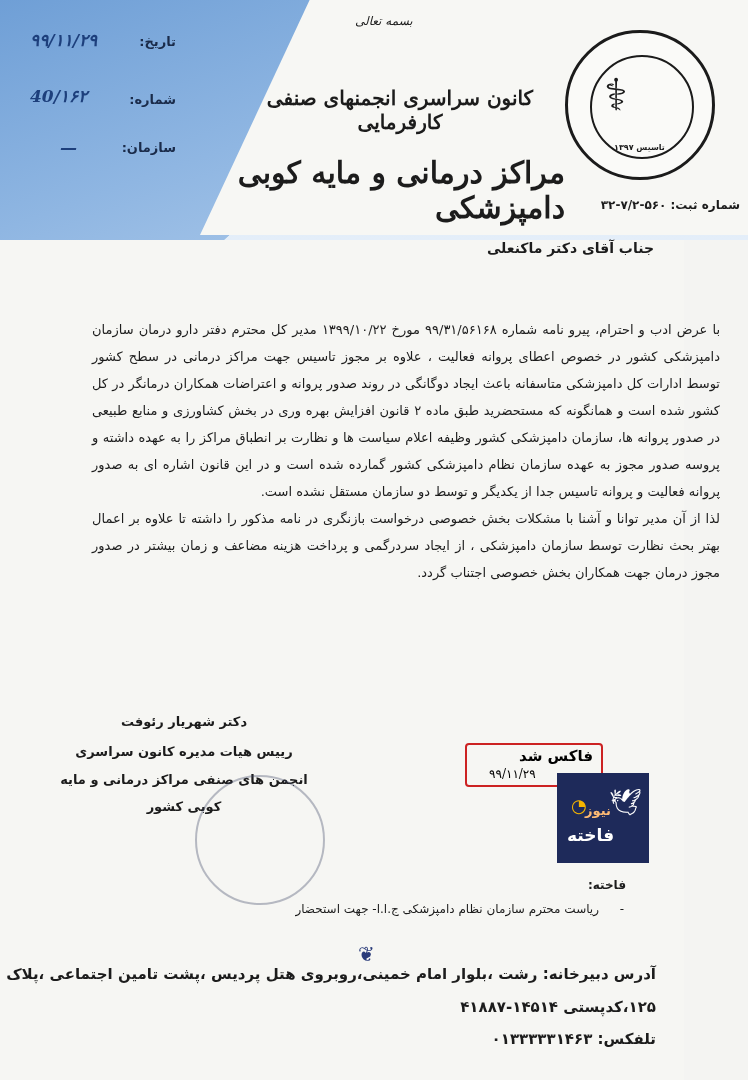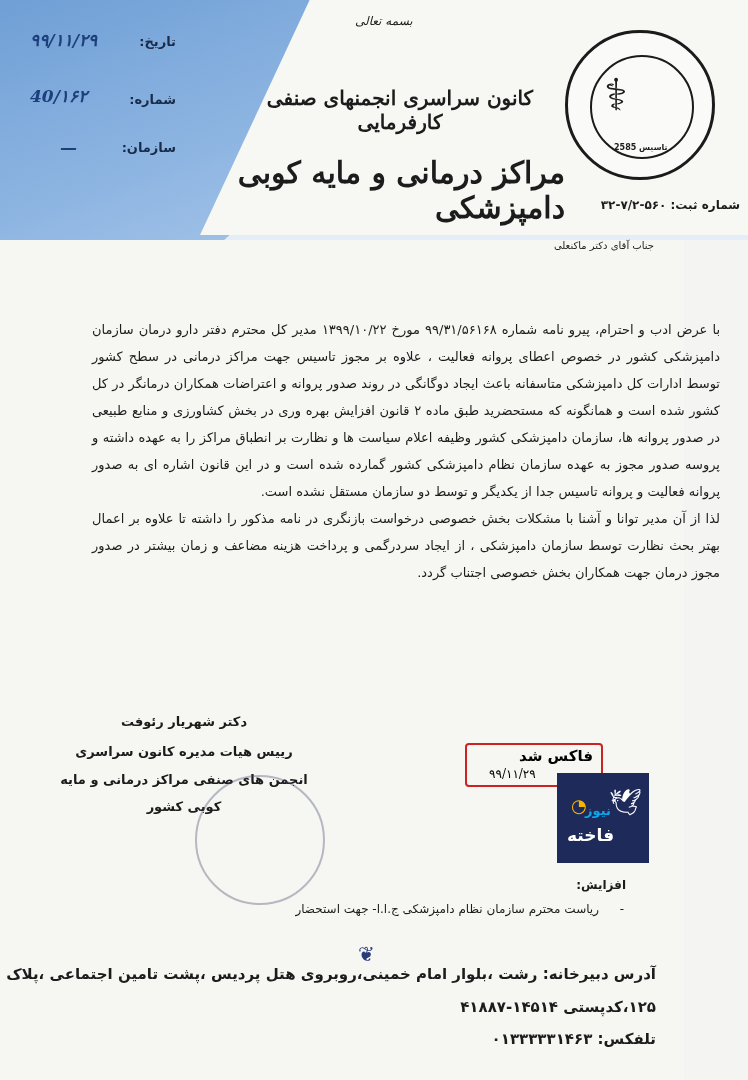--- a/index.html
+++ b/index.html
@@ -34,40 +34,40 @@
   .org1 { position:absolute; left:240px; top:86px; width:320px; text-align:center; font-family:"DejaVu Serif", serif; font-weight:bold; font-size:20px; }
   .org2 { position:absolute; left:225px; top:155px; width:340px; text-align:right; font-family:"DejaVu Serif", serif; font-weight:bold; font-size:30px; }
   .seal {
     position:absolute; left:565px; top:30px; width:150px; height:150px; border-radius:50%;
     border:3px solid #1b1b1b; box-sizing:border-box; background:#fafaf8;
   }
   .seal .inner { position:absolute; left:22px; top:22px; width:100px; height:100px; border-radius:50%; border:2px solid #1b1b1b; }
   .seal .map { position:absolute; left:36px; top:40px; font-size:44px; line-height:1; }
   .seal .est { position:absolute; left:46px; top:110px; font-size:8px; font-weight:bold; }
   .regno { position:absolute; left:540px; top:198px; width:200px; text-align:right; font-size:12px; font-weight:bold; }
-  .addr-l { position:absolute; right:30px; font-size:10px; font-weight:normal; text-align:right; }
+  .addr-l { position:absolute; right:30px; font-size:14px; font-weight:bold; text-align:right; }
   .body { position:absolute; left:92px; width:628px; font-size:13px; line-height:27px; text-align:justify; text-align-last:right; }
   .body p { margin:0; }
   .sig { position:absolute; right:370px; width:260px; text-align:center; font-size:13px; font-weight:bold; line-height:27px; }
   .sign-seal {
     position:absolute; left:195px; top:775px; width:130px; height:130px; border-radius:50%;
     border:2px solid rgba(60,70,100,0.35); box-sizing:border-box;
   }
   .fax-stamp {
     position:absolute; left:465px; top:743px; width:138px; height:44px;
     border:2px solid #c22; border-radius:4px; color:#000000; box-sizing:border-box;padding-left:20px;
   }
   .fax-stamp .t { position:absolute; right:8px; top:2px; font-size:15px; font-weight:bold; }
   .fax-stamp .d { position:absolute; left:22px; top:22px; font-size:12px; font-family:"DejaVu Serif", serif; }
   .logo-box {
     position:absolute; left:557px; top:773px; width:92px; height:90px; background:#1e2a5a;
   }
   .logo-box .bird { position:absolute; left:52px; top:14px; color:#fff; font-size:26px; }
   .logo-box .wifi { position:absolute; left:14px; top:22px; color:#f5b400; font-size:18px; }
-  .logo-box .news { position:absolute; left:28px; top:30px; color:#0ea5e9; font-size:13px; font-weight:bold; }
+  .logo-box .news { position:absolute; left:28px; top:30px; color:#fdba74; font-size:13px; font-weight:bold; }
   .logo-box .brand { position:absolute; left:10px; top:52px; color:#fff; font-size:17px; font-weight:bold; }
   .cc-lbl { position:absolute; right:58px; top:878px; font-size:12px; font-weight:bold; }
   .cc-item { position:absolute; right:85px; top:902px; font-size:12px; }
   .cc-dash { position:absolute; right:60px; top:902px; font-size:12px; }
   .ornament { position:absolute; left:358px; top:942px; font-size:20px; color:#2a3b7a; }
   .footer { position:absolute; right:28px; width:700px; text-align:right; font-size:15px; font-weight:bold; }
 </style>
 </head>
 <body>
 
@@ -90,21 +90,21 @@
     <span class="lbl">سازمان:</span>
     <span class="val" style="top:-2px;left:40px;">—</span>
   </div>
 
   <div class="org1 rtl">کانون سراسری انجمنهای صنفی کارفرمایی</div>
   <div class="org2 rtl">مراکز درمانی و مایه کوبی دامپزشکی</div>
 
   <div class="seal">
     <div class="inner"></div>
     <span class="map">⚕</span>
-    <span class="est rtl">تاسیس 2585</span>
+    <span class="est rtl">تاسیس ۱۳۹۷</span>
   </div>
   <div class="regno rtl">شماره ثبت: ۵۶۰-۷/۲-۳۲</div>
 
   <div class="addr-l rtl" style="top:240px;">جناب آقای دکتر ماکنعلی</div>
 
   <div class="body rtl" style="top:316px;">
     <p>با عرض ادب و احترام، پیرو نامه شماره ۹۹/۳۱/۵۶۱۶۸ مورخ ۱۳۹۹/۱۰/۲۲ مدیر کل محترم دفتر دارو درمان سازمان دامپزشکی کشور در خصوص اعطای پروانه فعالیت ، علاوه بر مجوز تاسیس جهت مراکز درمانی در سطح کشور توسط ادارات کل دامپزشکی متاسفانه باعث ایجاد دوگانگی در روند صدور پروانه و اعتراضات همکاران درمانگر در کل کشور شده است و همانگونه که مستحضرید طبق ماده ۲ قانون افزایش بهره وری در بخش کشاورزی و منابع طبیعی در صدور پروانه ها، سازمان دامپزشکی کشور وظیفه اعلام سیاست ها و نظارت بر انطباق مراکز را به عهده داشته و پروسه صدور مجوز به عهده سازمان نظام دامپزشکی کشور گمارده شده است و در این قانون اشاره ای به صدور پروانه فعالیت و پروانه تاسیس جدا از یکدیگر و توسط دو سازمان مستقل نشده است.</p>
     <p>لذا از آن مدیر توانا و آشنا با مشکلات بخش خصوصی درخواست بازنگری در نامه مذکور را داشته تا علاوه بر اعمال بهتر بحث نظارت توسط سازمان دامپزشکی ، از ایجاد سردرگمی و پرداخت هزینه مضاعف و زمان بیشتر در صدور مجوز درمان جهت همکاران بخش خصوصی اجتناب گردد.</p>
   </div>
 
@@ -118,21 +118,21 @@
     <span class="d">۹۹/۱۱/۲۹</span>
   </div>
 
   <div class="logo-box">
     <span class="bird">🕊</span>
     <span class="wifi">◔</span>
     <span class="news rtl">نیوز</span>
     <span class="brand rtl">فاخته</span>
   </div>
 
-  <div class="cc-lbl rtl">افزایش:</div>
+  <div class="cc-lbl rtl">فاخته:</div>
   <div class="cc-dash">-</div>
   <div class="cc-item rtl">ریاست محترم سازمان نظام دامپزشکی ج.ا.ا- جهت استحضار</div>
 
   <div class="ornament">❦</div>
 
   <div class="footer rtl" style="top:965px;">آدرس دبیرخانه: رشت ،بلوار امام خمینی،روبروی هتل پردیس ،پشت تامین اجتماعی ،پلاک</div>
   <div class="footer rtl" style="top:998px;">۱۲۵،کدپستی ۱۴۵۱۴-۴۱۸۸۷</div>
   <div class="footer rtl" style="top:1030px;">تلفکس: ۰۱۳۳۳۳۳۱۴۶۳</div>
 </div>
 

